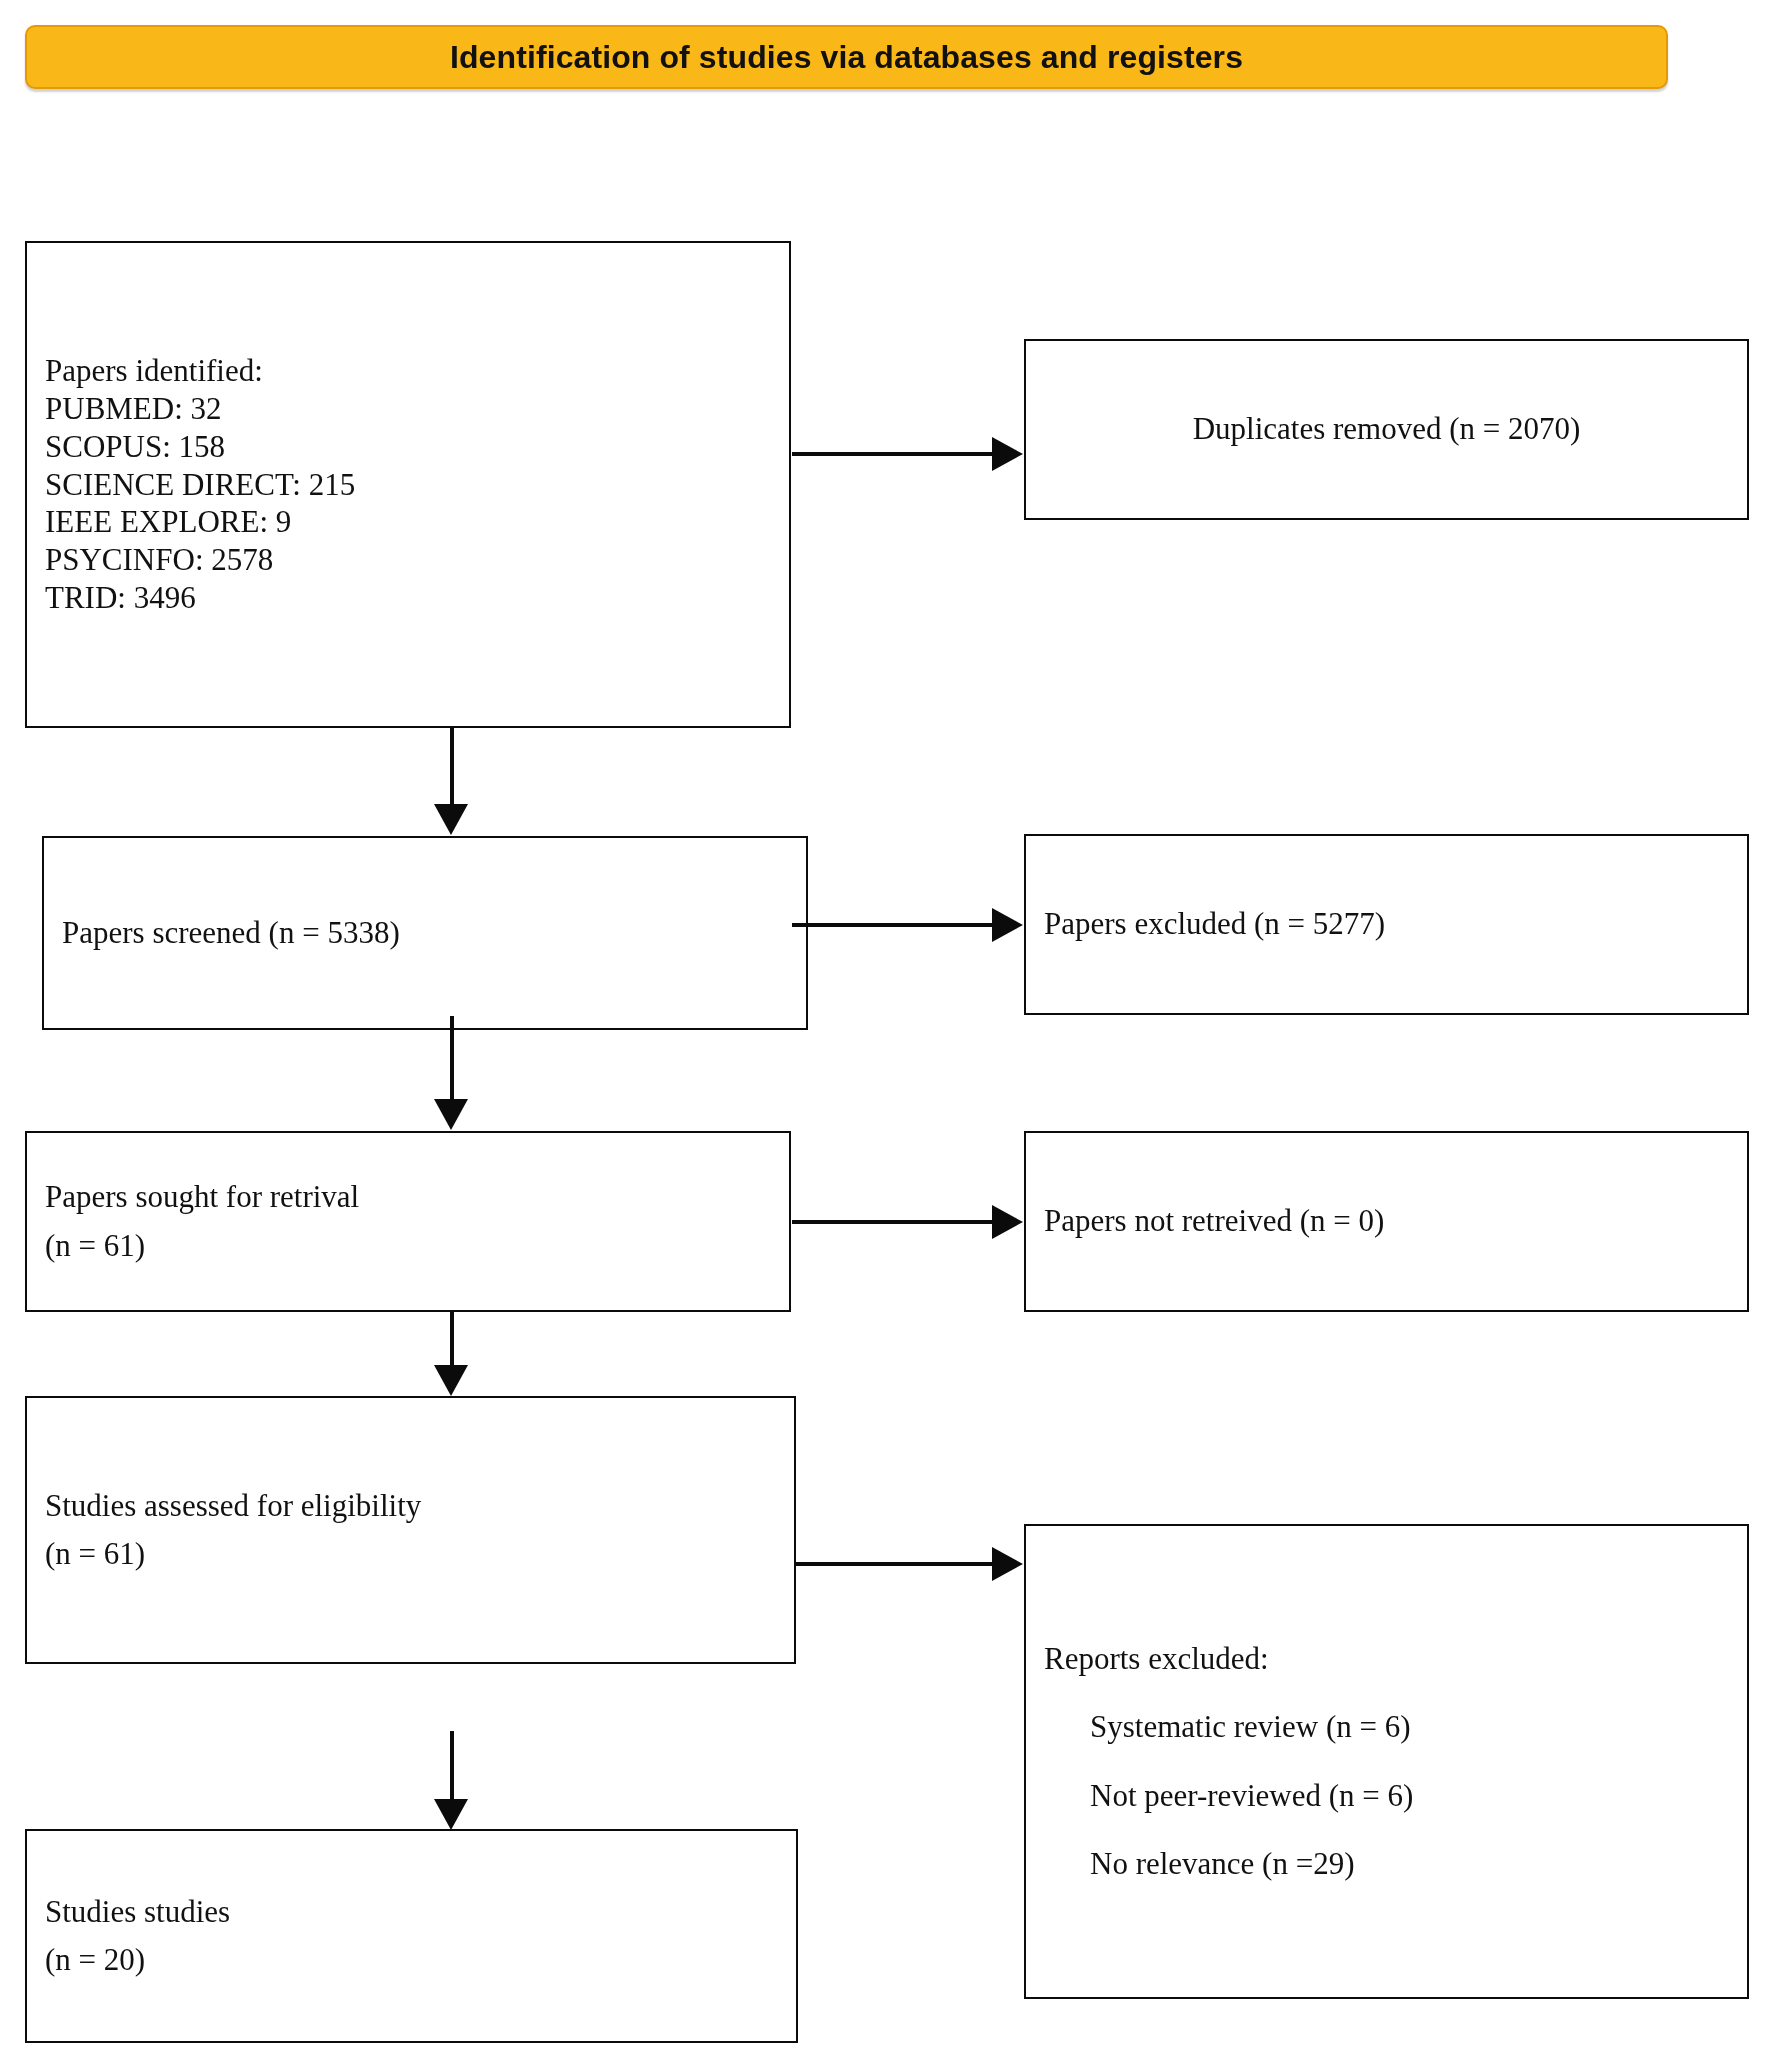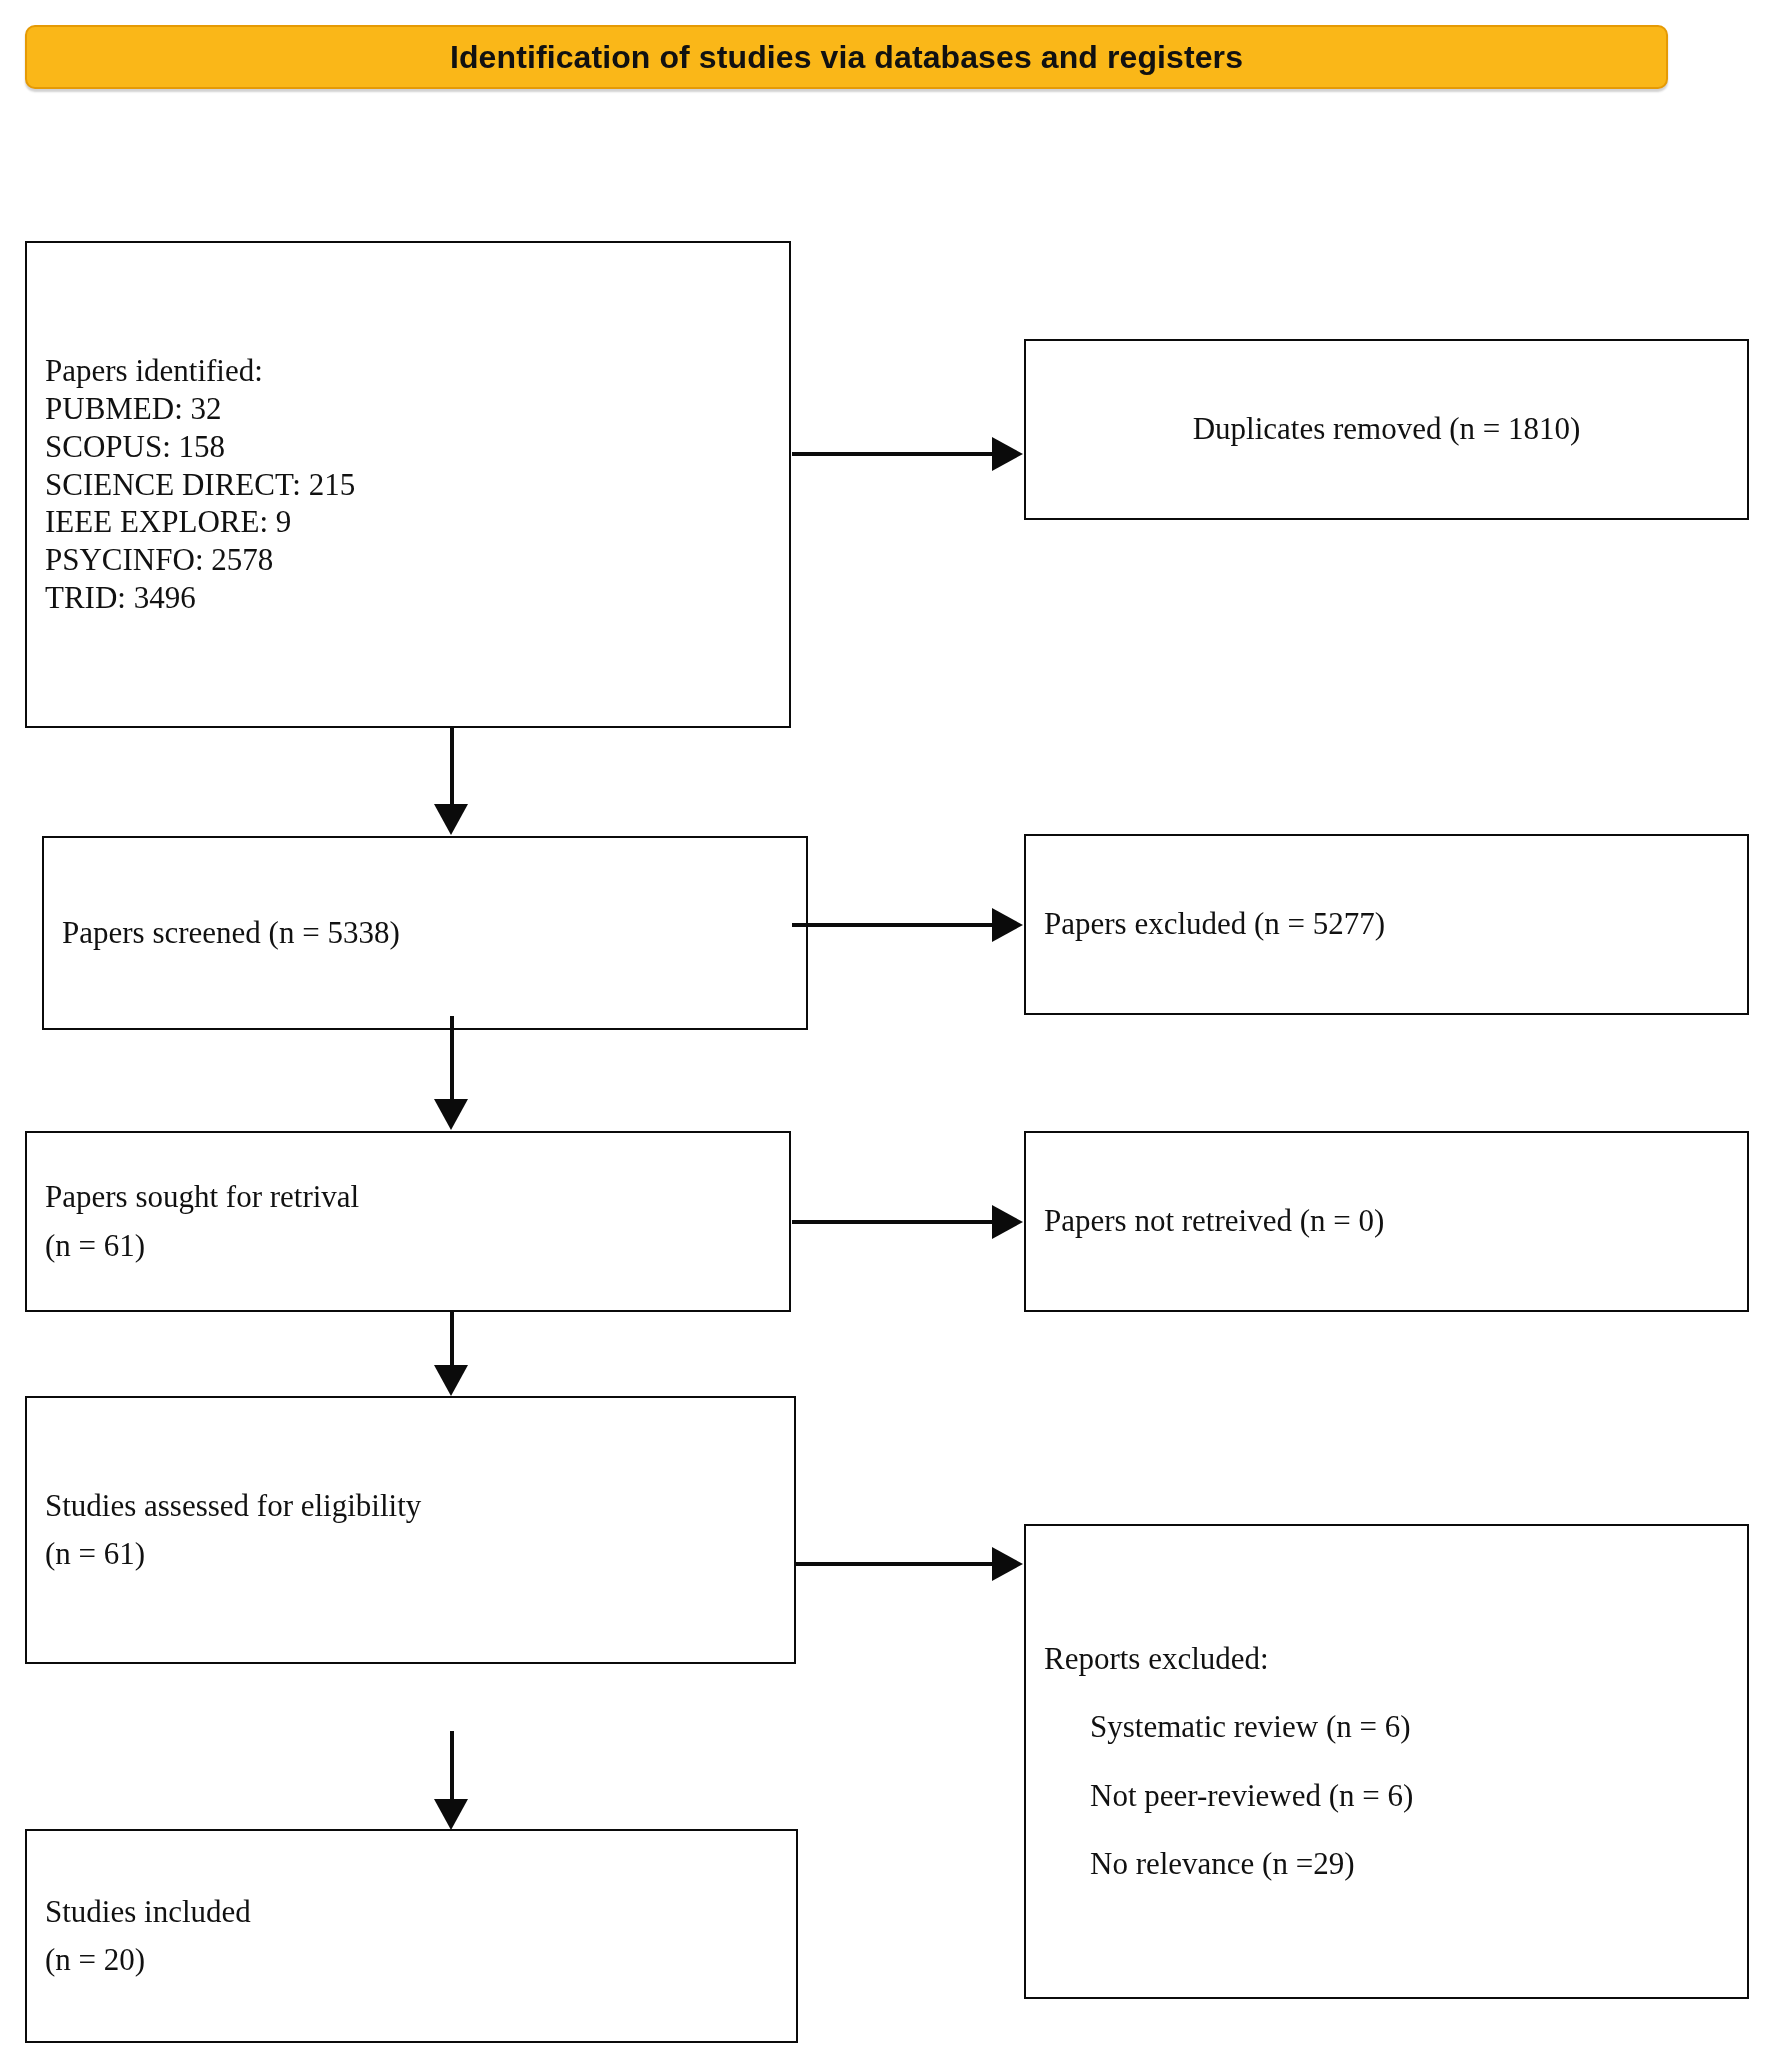--- a/index.html
+++ b/index.html
@@ -114,21 +114,21 @@
       <div class="line tight">SCOPUS: 158</div>
       <div class="line tight">SCIENCE DIRECT: 215</div>
       <div class="line tight">IEEE EXPLORE: 9</div>
       <div class="line tight">PSYCINFO: 2578</div>
       <div class="line tight">TRID: 3496</div>
     </div>
   </div>
 
   <div class="box" style="left:1024px; top:339px; width:725px; height:181px;">
     <div class="box-body" style="text-align:center;">
-      <div class="line">Duplicates removed (n = 1810)</div>
+      <div class="line">Duplicates removed (n = 2070)</div>
     </div>
   </div>
 
   <div class="box" style="left:42px; top:836px; width:766px; height:194px;">
     <div class="box-body">
       <div class="line">Papers screened (n = 5338)</div>
     </div>
   </div>
 
   <div class="box" style="left:1024px; top:834px; width:725px; height:181px;">
@@ -161,21 +161,21 @@
     <div class="box-body">
       <div class="line">Reports excluded:</div>
       <div class="line indent gap">Systematic review (n = 6)</div>
       <div class="line indent gap">Not peer-reviewed (n = 6)</div>
       <div class="line indent gap">No relevance (n =29)</div>
     </div>
   </div>
 
   <div class="box" style="left:25px; top:1829px; width:773px; height:214px;">
     <div class="box-body">
-      <div class="line">Studies included</div>
+      <div class="line">Studies studies</div>
       <div class="line spaced">(n = 20)</div>
     </div>
   </div>
 
   <div class="v-line" style="left:450px; top:728px; height:78px;"></div>
   <div class="v-head" style="left:434px; top:804px;"></div>
 
   <div class="v-line" style="left:450px; top:1016px; height:85px;"></div>
   <div class="v-head" style="left:434px; top:1099px;"></div>
 

